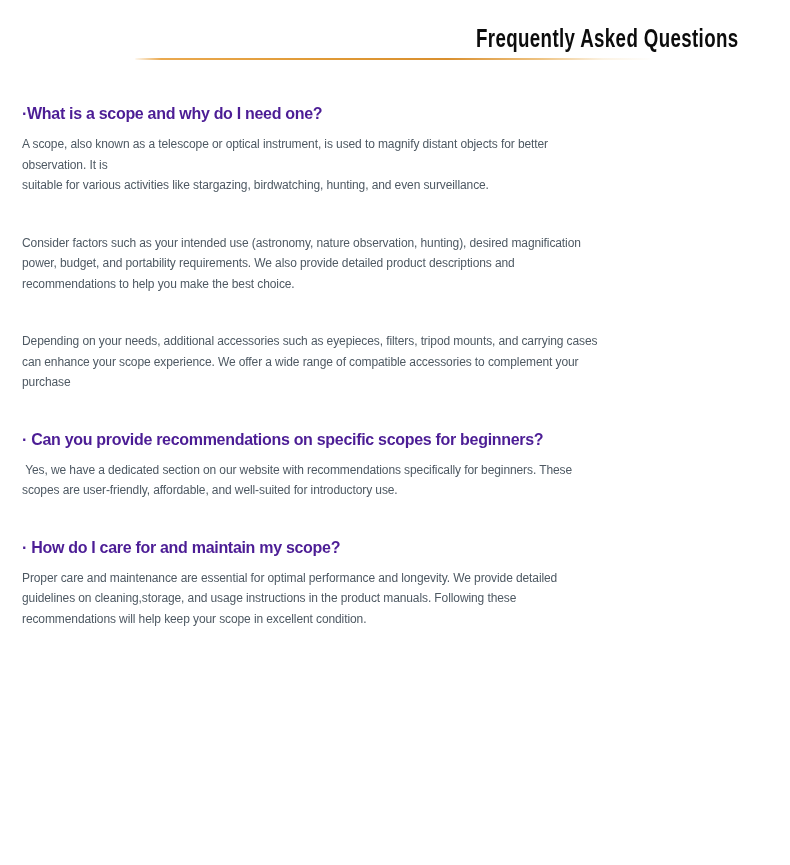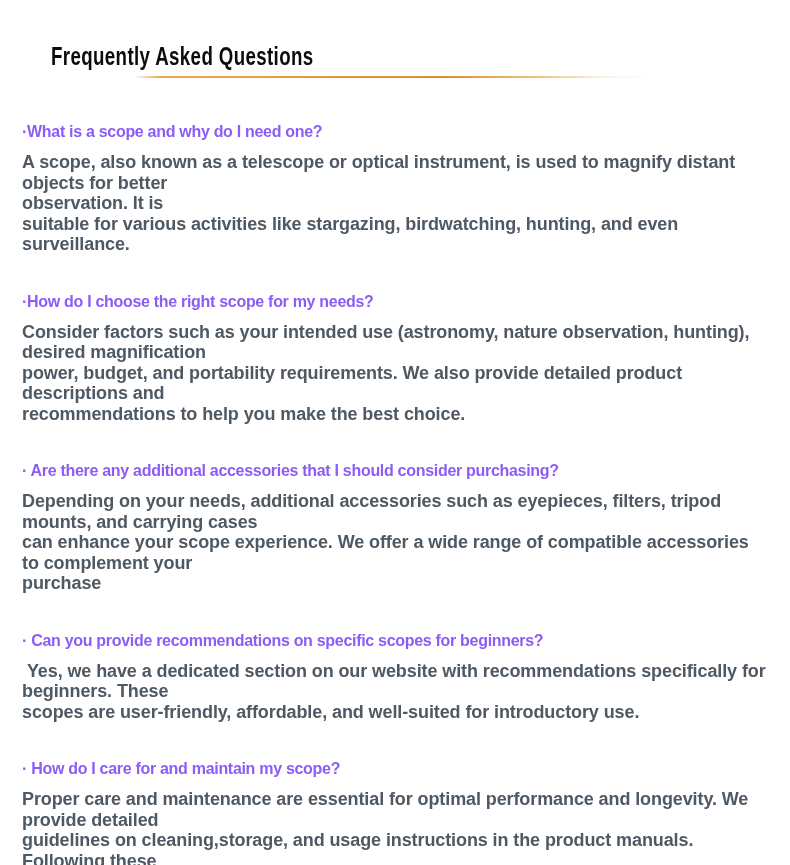--- a/index.html
+++ b/index.html
@@ -9,22 +9,22 @@
     overflow: hidden;
     background: #ffffff;
     font-family: "Liberation Sans", sans-serif;
   }
   .page {
     width: 790px;
     height: 865px;
     background: #ffffff;
   }
   .header {
-    padding-top: 41px;
-    text-align: left;
+    padding-top: 23px;
+    text-align: right;
   }
   .page-title {
     display: inline-block;
     font-family: "Liberation Sans", sans-serif;
     font-weight: 700;
     font-size: 26px;
     line-height: 30px;
     color: #0c0c0c;
     letter-spacing: 0.5px;
     transform: scaleX(0.72);
@@ -51,27 +51,27 @@
   }
   .faq-item {
     margin-bottom: 37px;
   }
   .faq-question {
     font-family: "Liberation Sans", sans-serif;
     font-weight: 700;
     font-size: 16px;
     line-height: 20px;
     letter-spacing: -0.3px;
-    color: #8b5cf6;
+    color: #4c1d95;
     margin-bottom: 10px;
   }
   .faq-answer {
     font-family: "Liberation Sans", sans-serif;
-    font-weight: 700;
-    font-size: 18px;
+    font-weight: 400;
+    font-size: 12px;
     line-height: 20.5px;
     letter-spacing: -0.1px;
     color: #4e5963;
     white-space: pre-line;
   }
 </style>
 </head>
 <body>
 
 <div class="page">
@@ -84,31 +84,29 @@
   <div class="faq-list">
 
     <section class="faq-item">
       <h2 class="faq-question">·What is a scope and why do I need one?</h2>
       <p class="faq-answer">A scope, also known as a telescope or optical instrument, is used to magnify distant objects for better
 observation. It is
 suitable for various activities like stargazing, birdwatching, hunting, and even surveillance.</p>
     </section>
 
     <section class="faq-item">
-      <h2 class="faq-question">·How do I choose the right scope for my needs?</h2>
       <p class="faq-answer">Consider factors such as your intended use (astronomy, nature observation, hunting), desired magnification
 power, budget, and portability requirements. We also provide detailed product descriptions and
 recommendations to help you make the best choice.</p>
     </section>
 
     <section class="faq-item">
     </section>
 
     <section class="faq-item">
-      <h2 class="faq-question">· Are there any additional accessories that I should consider purchasing?</h2>
       <p class="faq-answer">Depending on your needs, additional accessories such as eyepieces, filters, tripod mounts, and carrying cases
 can enhance your scope experience. We offer a wide range of compatible accessories to complement your
 purchase</p>
     </section>
 
     <section class="faq-item">
       <h2 class="faq-question">· Can you provide recommendations on specific scopes for beginners?</h2>
       <p class="faq-answer">&nbsp;Yes, we have a dedicated section on our website with recommendations specifically for beginners. These
 scopes are user-friendly, affordable, and well-suited for introductory use.</p>
     </section>

